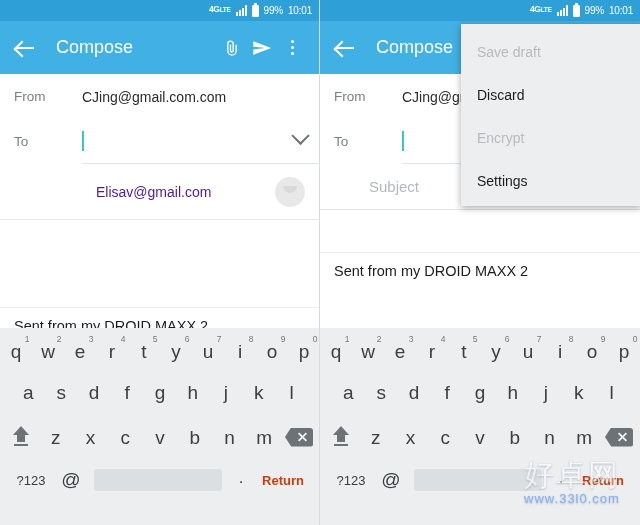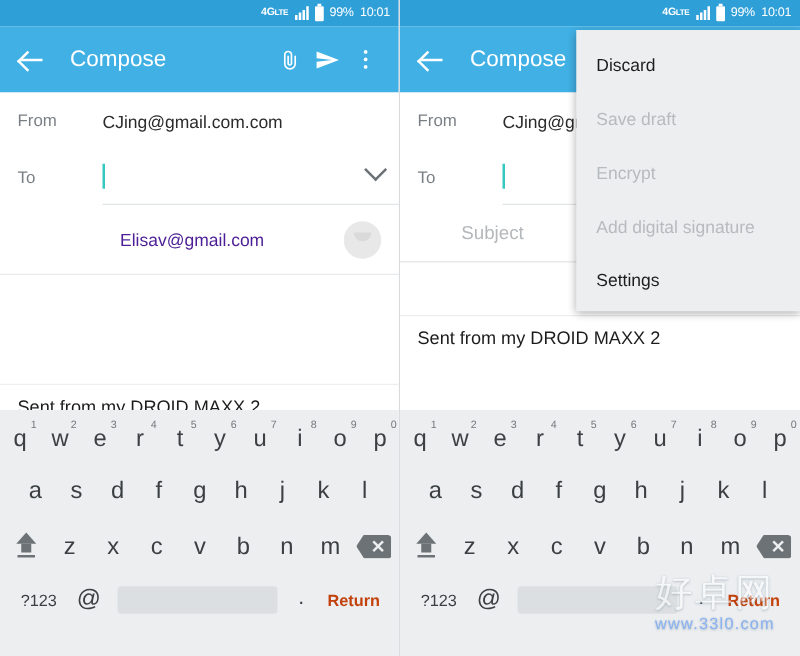--- a/index.html
+++ b/index.html
@@ -358,24 +358,23 @@
         </div>
       </div>
       <div class="subject">
         <span class="ph">Subject</span>
       </div>
       <div class="bodyarea" style="height:43px"></div>
       <div class="signature">Sent from my DROID MAXX 2</div>
     </div>
 
     <div class="menu">
+      <div class="menu-item disabled">Save draft</div>
       <div class="menu-item">Discard</div>
-      <div class="menu-item disabled">Save draft</div>
       <div class="menu-item disabled">Encrypt</div>
-      <div class="menu-item disabled">Add digital signature</div>
       <div class="menu-item">Settings</div>
     </div>
 
     <div class="keyboard">
       <div class="krow r1">
         <div class="key">
             <span class="num">1</span>
             <span class="ch">q</span>
           </div>
         <div class="key">

